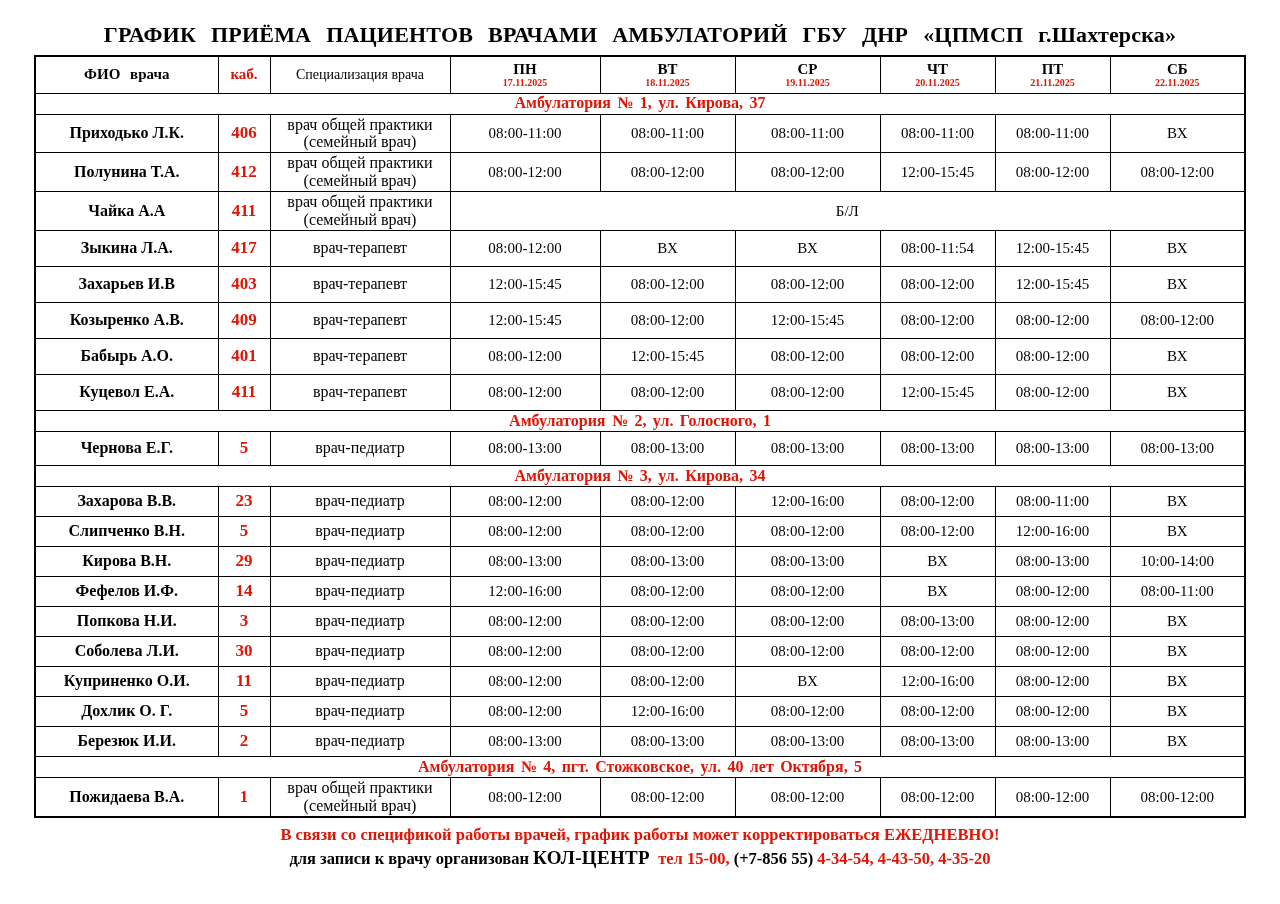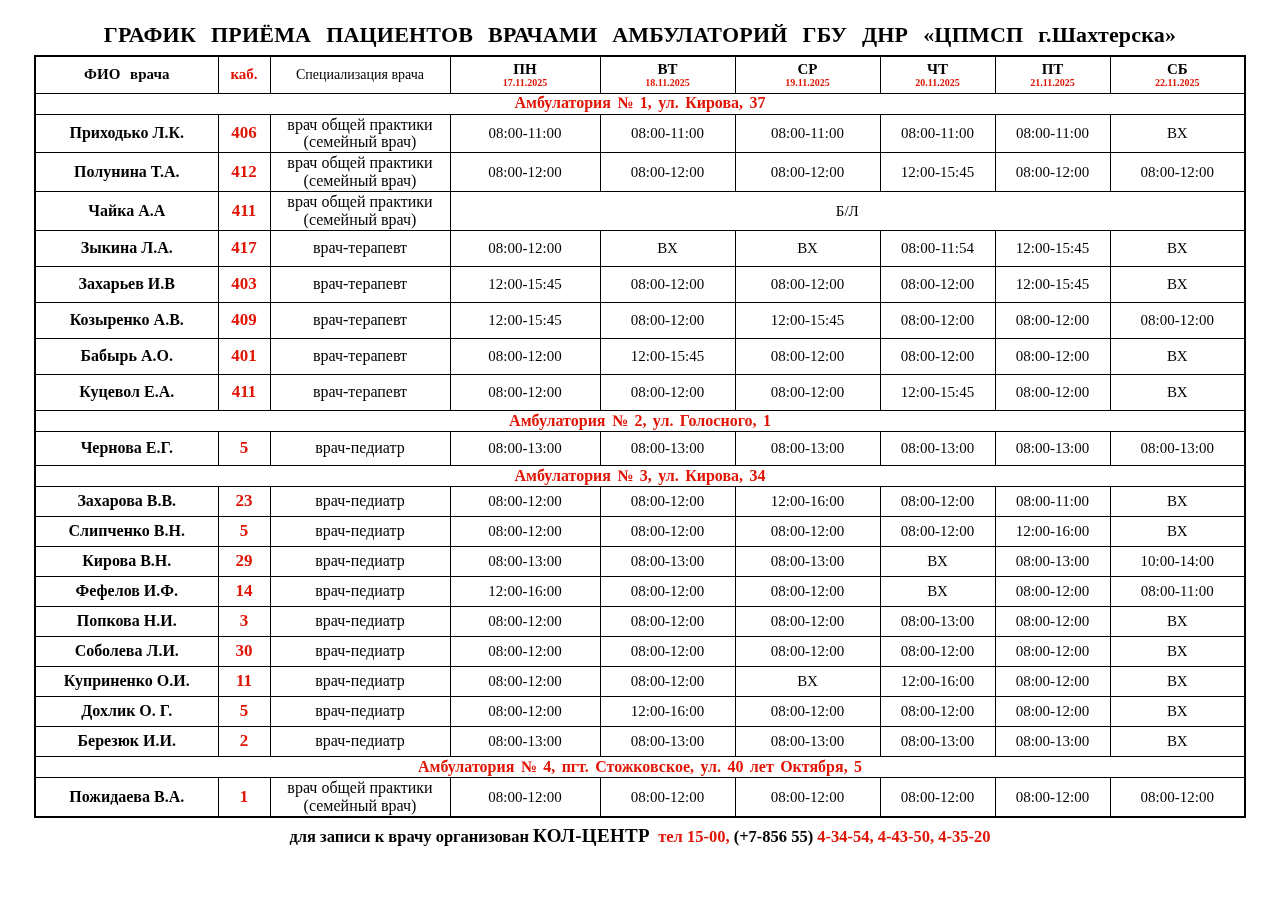--- a/index.html
+++ b/index.html
@@ -342,16 +342,17 @@
           <td class="time-cell">08:00-12:00</td>
           <td class="time-cell">08:00-12:00</td>
           <td class="time-cell">08:00-12:00</td>
           <td class="time-cell">08:00-12:00</td>
           <td class="time-cell">08:00-12:00</td>
         </tr>
       </tbody>
   </table>
 
   <div class="footer">
+    <div class="footer-notice">В связи со спецификой работы врачей, график работы может корректироваться ЕЖЕДНЕВНО!</div>
     <div class="footer-call" id="call-center-line"><span class="seg">для записи к врачу организован </span><span class="seg seg-large">КОЛ-ЦЕНТР</span><span class="seg red">  тел 15-00,</span><span class="seg"> (+7-856 55) </span><span class="seg red">4-34-54, 4-43-50, 4-35-20</span></div>
   </div>
 
 </div>
 
 </body></html>

